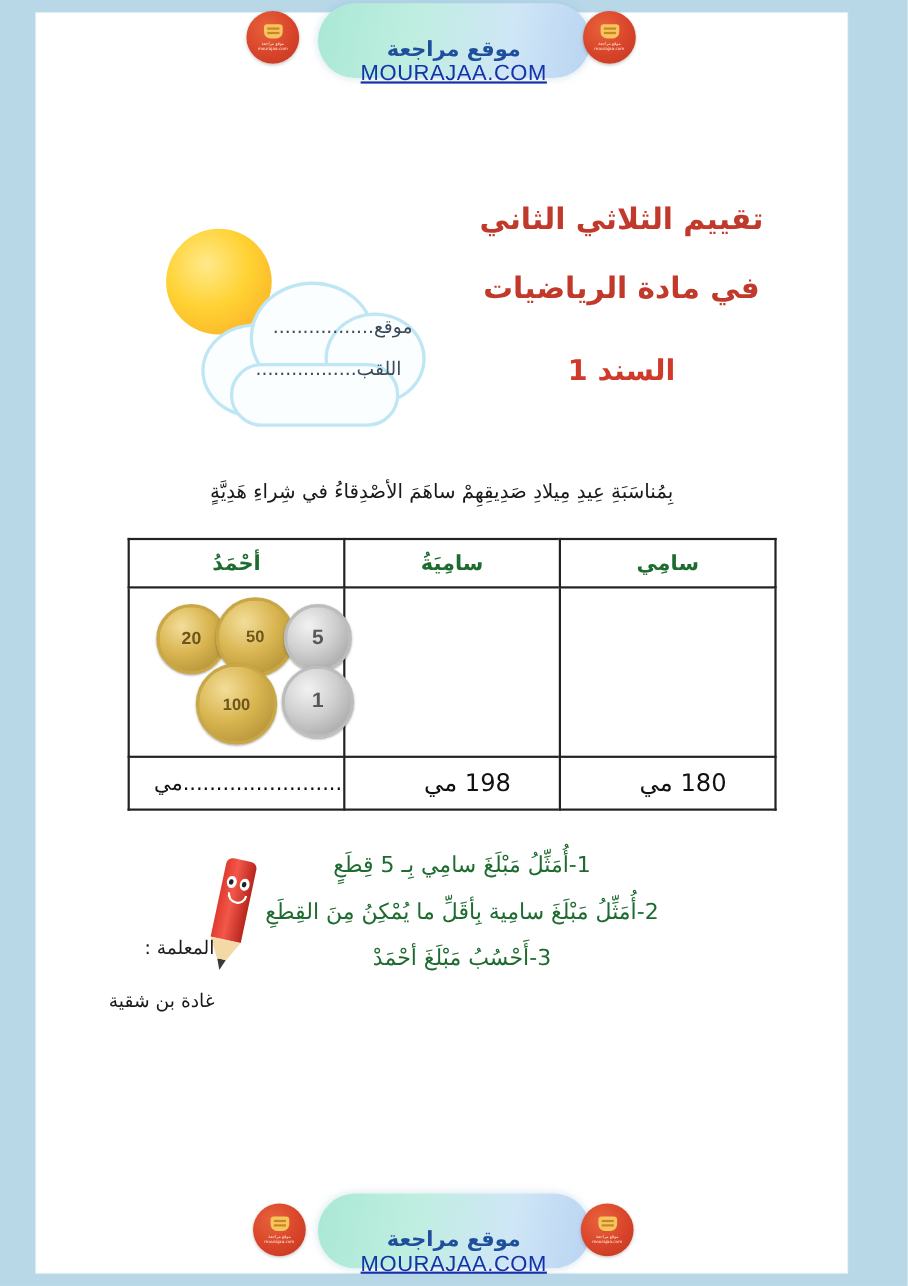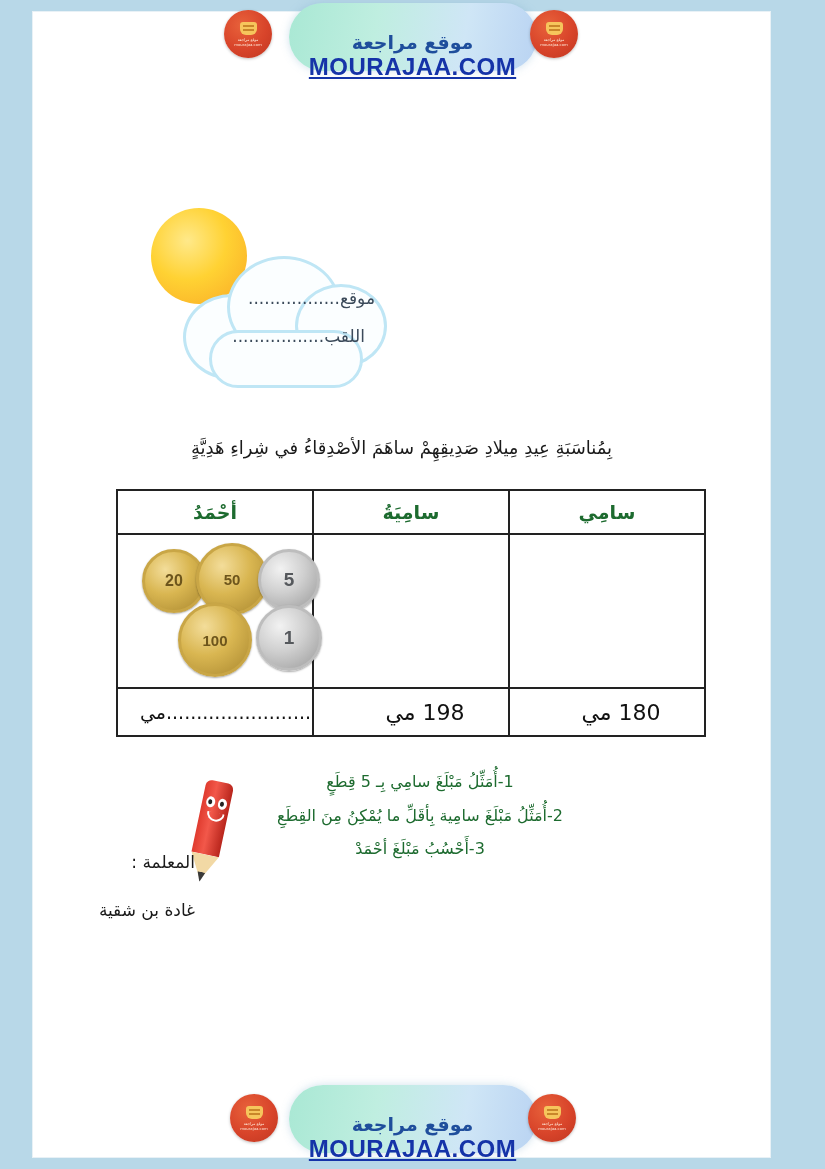--- a/index.html
+++ b/index.html
@@ -58,23 +58,23 @@
     font-family: "DejaVu Sans", sans-serif;
     font-size: 19px;
     color: #1f4e9c;
     font-weight: bold;
     line-height: 1.1;
     direction: rtl;
     margin-top: 40px;
   }
   .wm-l2 {
     font-family: "Liberation Sans", sans-serif;
-    font-size: 24px;
+    font-size: 20px;
     color: #1533a8;
-    font-weight: bold;
+    font-weight: normal;
     letter-spacing: .5px;
     text-decoration: underline;
     line-height: 1.2;
     direction: ltr;
   }
   .wm-badge {
     position: absolute;
     width: 48px; height: 48px;
     border-radius: 50%;
     background: radial-gradient(circle at 38% 32%, #e8623b 0%, #d8442a 55%, #bf3620 100%);
@@ -301,21 +301,21 @@
   .questions {
     position: absolute;
     right: 140px;
     top: 765px;
     width: 530px;
     direction: rtl;
     text-align: center;
   }
   .q {
     font-family: "DejaVu Sans", sans-serif;
-    font-size: 16px;
+    font-size: 20px;
     color: #1d6b2f;
     line-height: 2.1;
     white-space: nowrap;
   }
 
   
   .pencil {
     position: absolute;
     left: 175px;
     top: 782px;
@@ -418,20 +418,25 @@
         <div class="cl cl2"></div>
         <div class="cl cl3"></div>
         <div class="cl cl4"></div>
         <div class="cloud-lines">
           <div class="cl-line one">موقع.................</div>
           <div class="cl-line two">اللقب.................</div>
         </div>
       </div>
     </div>
 
+    <div class="titles">
+      <div class="t-main">تقييم الثلاثي الثاني</div>
+      <div class="t-sub">في مادة الرياضيات</div>
+      <div class="t-sanad">السند 1</div>
+    </div>
   </div>
 
   <div class="sentence">بِمُناسَبَةِ عِيدِ مِيلادِ صَدِيقِهِمْ ساهَمَ الأصْدِقاءُ في شِراءِ هَدِيَّةٍ</div>
 
   <table class="money">
     <tbody>
         <tr>
       <td class="th-cell">سامِي</td>
       <td class="th-cell">سامِيَةُ</td>
       <td class="th-cell">أحْمَدُ</td>

